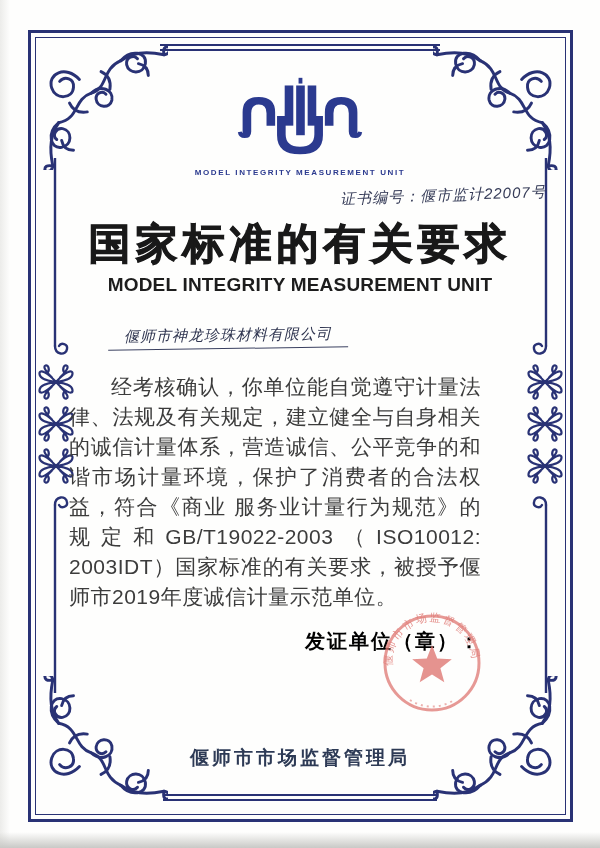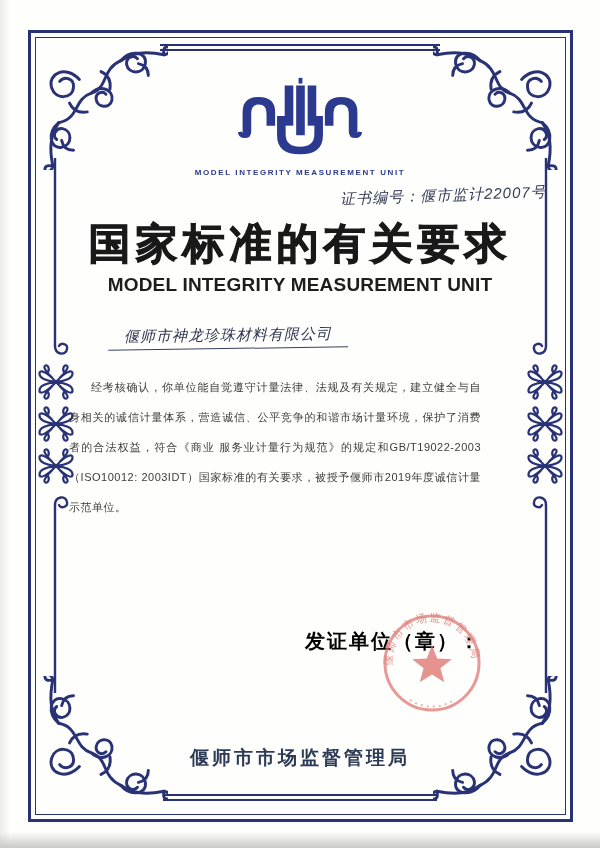--- a/index.html
+++ b/index.html
@@ -71,21 +71,21 @@
   .recipient{
     position:absolute;left:108px;top:326px;width:240px;
     text-align:center;font-size:15px;color:#2f3550;font-style:italic;
     letter-spacing:1px;padding-bottom:3px;
     border-bottom:1.6px solid #3a4060;
     transform:rotate(-0.8deg);white-space:nowrap;
   }
   
   .body-text{
     position:absolute;left:69px;top:372px;width:412px;
-    font-size:11px;line-height:30px;color:#3c3c3c;
+    font-size:21px;line-height:30px;color:#3c3c3c;
     text-align:justify;text-indent:2em;letter-spacing:0.5px;
     font-weight:500;
   }
   
   .issuer-label{
     position:absolute;left:305px;top:628px;
     font-size:20px;color:#000000;font-weight:bold;letter-spacing:2px;
   }
   .seal{position:absolute;left:377px;top:608px;width:110px;height:110px;opacity:0.88;}
   

